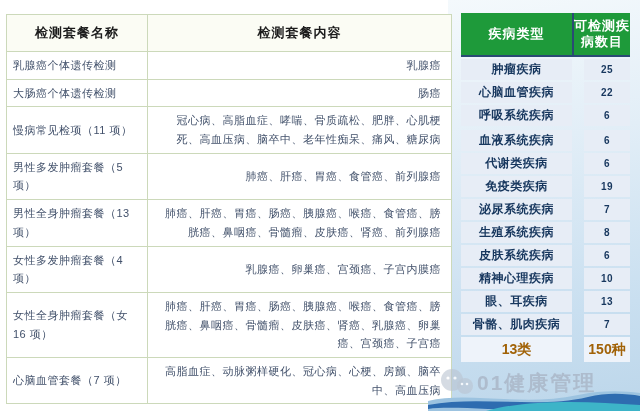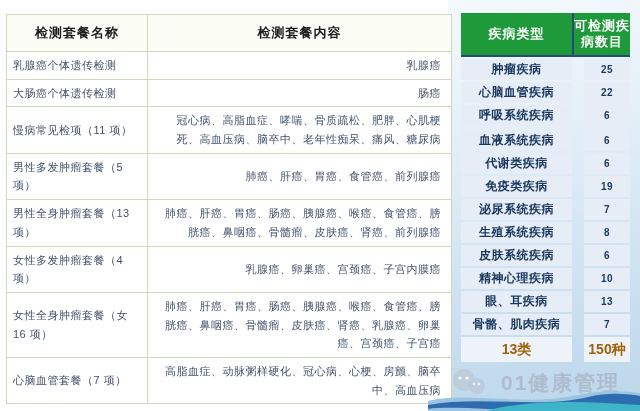--- a/index.html
+++ b/index.html
@@ -54,22 +54,22 @@
     height:21px;letter-spacing:0.5px;
   }
   .d-body .d-count{font-size:10px;}
   .d-sum .d-cell{
     background:#eef3fa;color:#a16207;font-weight:bold;font-size:14px;
     display:flex;align-items:center;justify-content:center;height:25px;
   }
 
   
   .watermark{
-    position:absolute;left:452px;top:367px;width:186px;height:32px;
-    display:flex;align-items:center;gap:15px;
+    position:absolute;left:440px;top:367px;width:186px;height:32px;
+    display:flex;align-items:center;gap:3px;
     color:rgba(168,180,196,0.78);
     font-size:21px;font-weight:bold;letter-spacing:2px;
     pointer-events:none;white-space:nowrap;
   }
   .watermark svg{flex:0 0 auto;opacity:0.8;}
 </style>
 </head>
 <body>
 
 <div class="bg-blue"></div>

